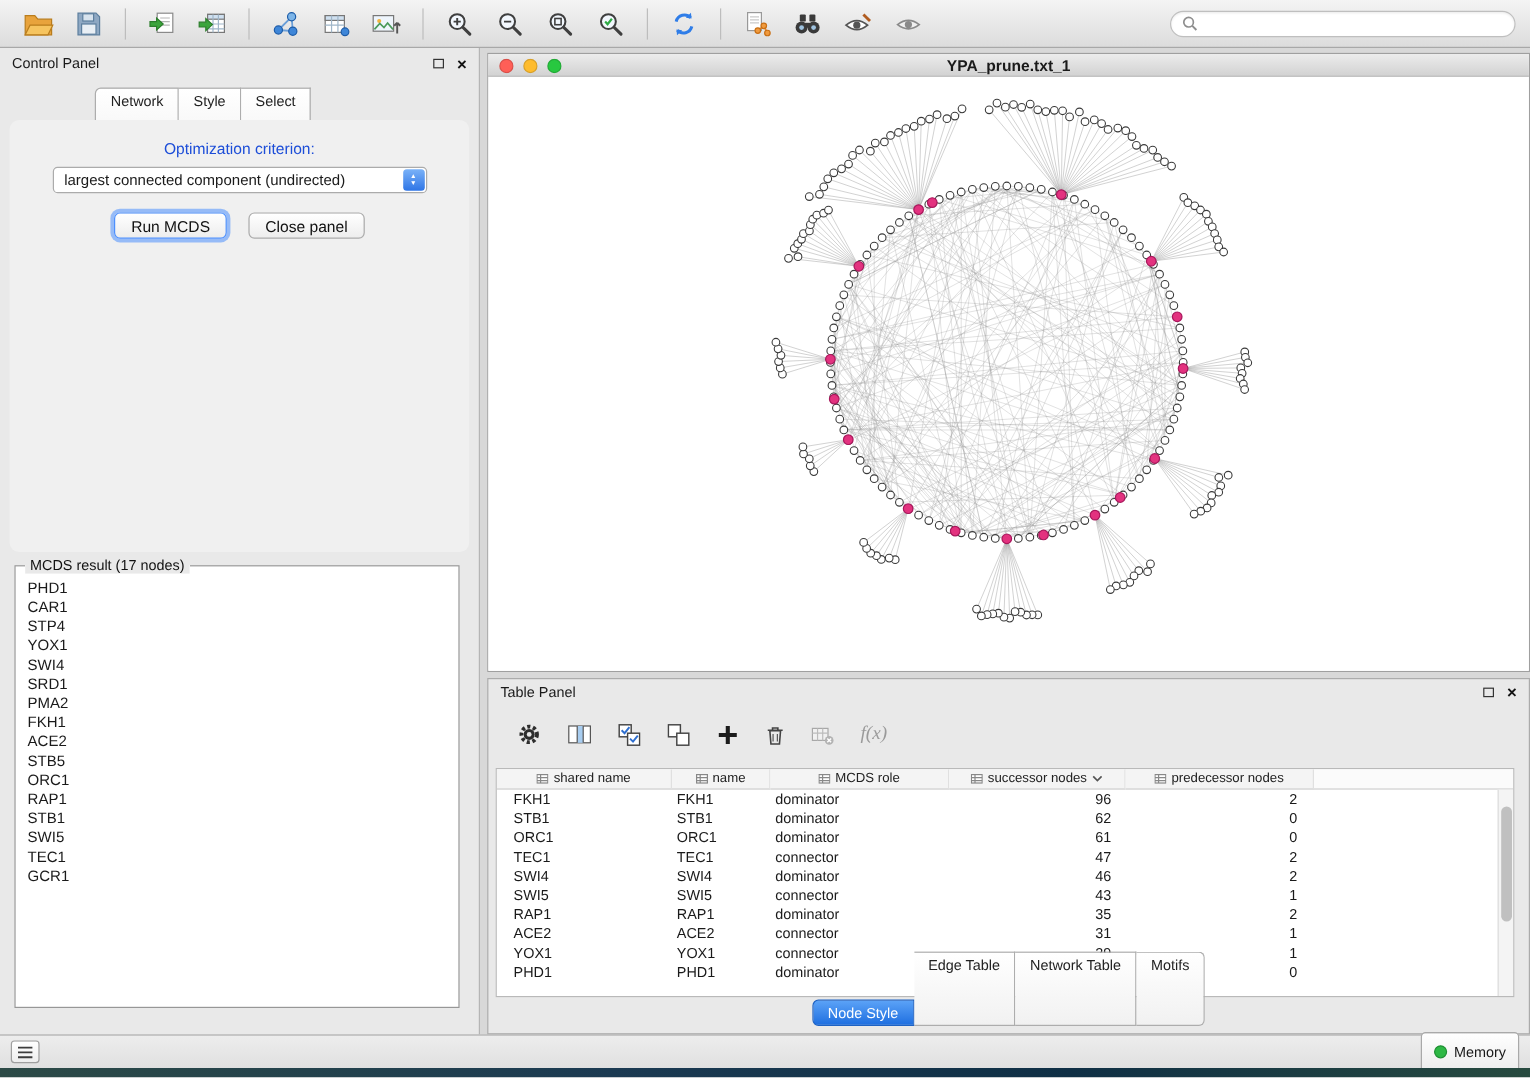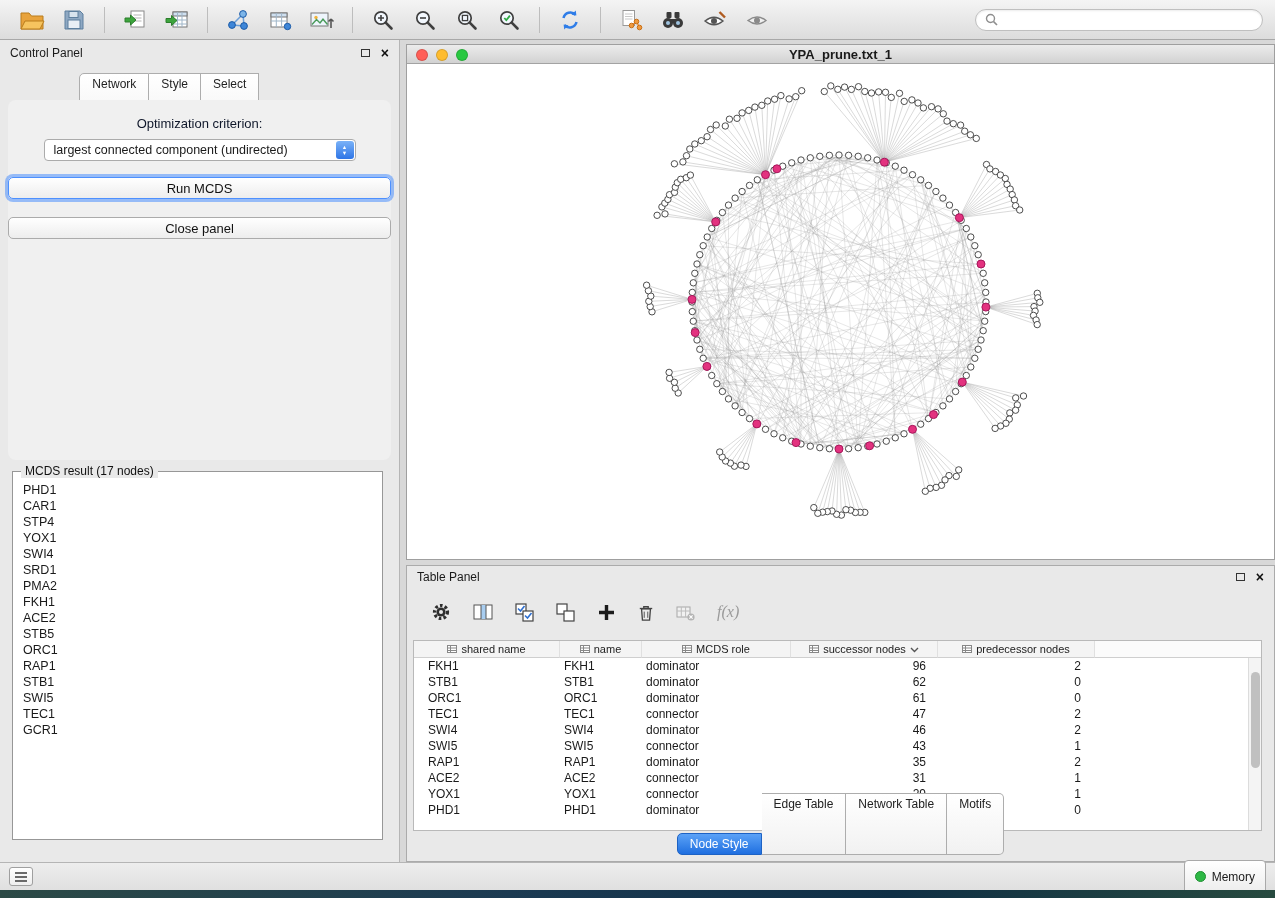--- a/index.html
+++ b/index.html
@@ -27,28 +27,28 @@
   .close-icon { font-size:14px; font-weight:700; color:#111; line-height:1; }
   .cp-tabbar { position:absolute; top:33px; left:0; right:0; display:flex; justify-content:center; }
   .seg { display:flex; }
   .seg span { font-size:12px; padding:3px 12px; background:linear-gradient(#ffffff,#f1f1f1);
               border:1px solid #adadad; border-left:none; color:#222; }
   .seg span:first-child { border-left:1px solid #adadad; border-radius:5px 0 0 5px; }
   .seg span:last-child { border-radius:0 5px 5px 0; }
   .seg span.active { background:linear-gradient(#5ba2f7,#1f6fe0); border-color:#1d62c4; color:#fff;margin-top:40px; }
   .cp-inner { position:absolute; top:60px; left:8px; right:8px; height:360px;
               background:#f0f0f0; border-radius:8px; text-align:center; }
-  .opt-label { padding-top:16px; font-size:13px; color:#0f172a; }
+  .opt-label { padding-top:16px; font-size:13px; color:#1d4ed8; }
   .dropdown { position:relative; width:312px; height:22px; margin:8px auto 16px; background:#fff;
               border:1px solid #ababab; border-radius:4px; text-align:left; font-size:12.5px;
               line-height:20px; padding:0 24px 0 9px; white-space:nowrap; overflow:hidden; }
   .stepper { position:absolute; top:1px; right:1px; bottom:1px; width:18px; border-radius:3px;
              background:linear-gradient(#7ab2f8,#2e75e6); color:#fff; display:flex; flex-direction:column;
              align-items:center; justify-content:center; font-size:5.5px; line-height:6px; }
-  .btn-row { margin-top:13px; display:flex; gap:18px; justify-content:center;flex-direction:column; }
+  .btn-row { margin-top:13px; display:flex; gap:18px; justify-content:center; }
   .btn { font-size:13px; height:22px; padding:0 13px; background:linear-gradient(#ffffff,#ededed);
          border:1px solid #ababab; border-radius:5px; color:#111; }
   .btn.focus { box-shadow:0 0 0 3px rgba(77,144,254,.55); border-color:#4d90fe; }
   .result-box { position:absolute; left:12px; right:16px; top:424px; bottom:22px;
                 border:1px solid #979797; background:#fff; }
   .result-box legend { font-size:12px; margin-left:8px; padding:0 4px; background:#e9e9e9; color:#111; }
   .result-list { padding:4px 10px; font-size:12.5px; line-height:16px; text-align:left; }
 
   
   .network-window { position:absolute; left:406px; top:44px; right:0; height:516px;

